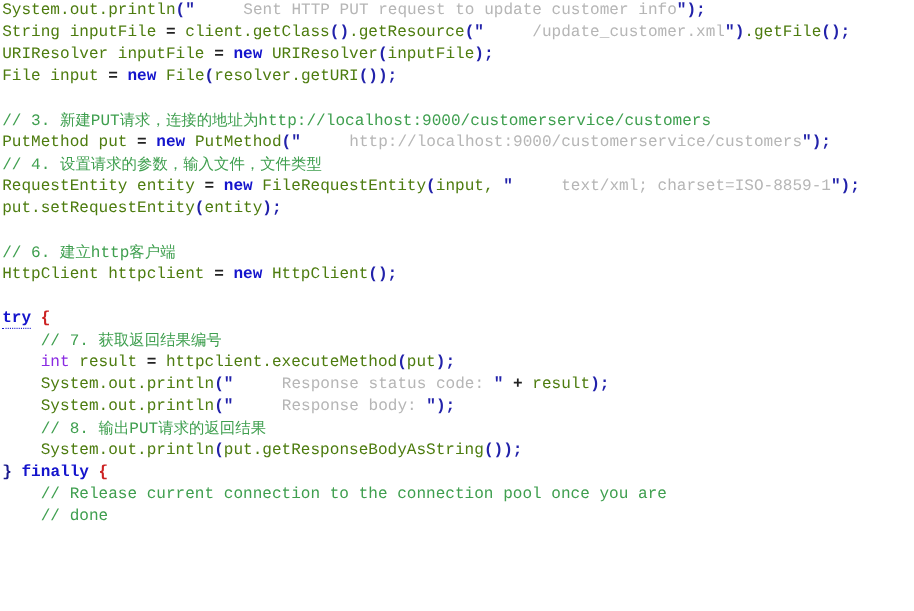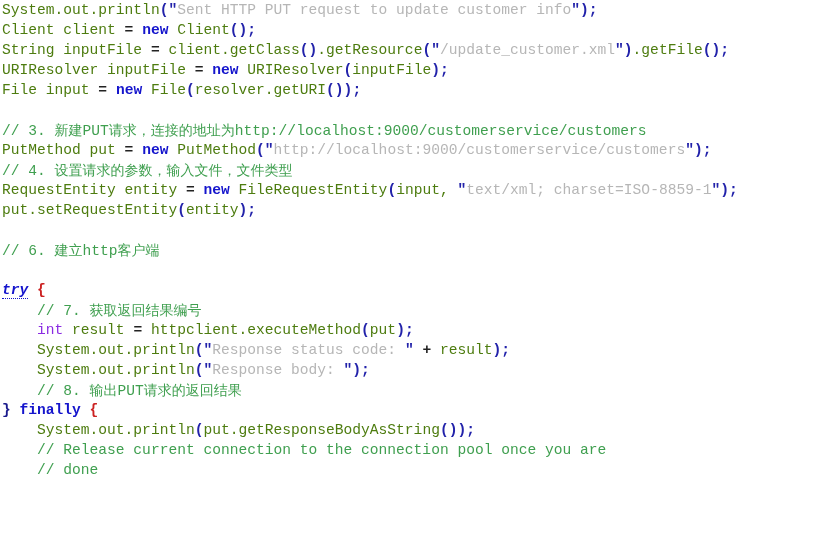--- a/index.html
+++ b/index.html
@@ -28,61 +28,60 @@
     font-size: 14.6px;
     font-family: "Liberation Mono", "DejaVu Sans Mono", monospace;
     letter-spacing: 0px;
     padding-left: 2px;
     box-sizing: border-box;
   }
   .tok { white-space: pre; }
   
   .t-plain   { color: #4d7c0f; }
   .t-comment { color: #3f9f4f; }
-  .t-string  { color: #b6b6b6; }
+  .t-string  { color: #b6b6b6; margin-left: 44px; }
   .t-keyword { color: #1414cc; font-weight: bold; }
   .t-type    { color: #8a2be2; }
   .t-punct   { color: #2222aa; font-weight: bold; }
   .t-red     { color: #cc2222; font-weight: bold; }
   .t-op      { color: #222222; font-weight: bold; }
   .t-navy    { color: #1a1a8c; font-weight: bold; }
   .t-spell   {
     color: #1414cc;
     font-weight: bold;
     border-bottom: 1px dotted #1414cc;
-    font-style: italic;
   }
   .t-cjk {
     font-family: "DejaVu Sans", "Liberation Sans", sans-serif;
     font-size: 14px;
   }
 </style>
 </head>
 <body>
 
 <div id="code-editor">
   <div id="code-lines">
       <div class="code-line"><span class="tok t-plain">System.out.println</span><span class="tok t-punct">(</span><span class="tok t-punct">"</span><span class="tok t-string">Sent HTTP PUT request to update customer info</span><span class="tok t-punct">"</span><span class="tok t-punct">)</span><span class="tok t-punct">;</span></div>
-      <div class="code-line"><span class="tok t-plain">Client client </span><span class="tok t-op">=</span><span class="tok t-plain"> </span><span class="tok t-keyword">new</span><span class="tok t-plain"> Client</span><span class="tok t-punct">()</span><span class="tok t-punct">;</span></div>
       <div class="code-line"><span class="tok t-plain">String inputFile </span><span class="tok t-op">=</span><span class="tok t-plain"> client.getClass</span><span class="tok t-punct">()</span><span class="tok t-plain">.getResource</span><span class="tok t-punct">(</span><span class="tok t-punct">"</span><span class="tok t-string">/update_customer.xml</span><span class="tok t-punct">"</span><span class="tok t-punct">)</span><span class="tok t-plain">.getFile</span><span class="tok t-punct">()</span><span class="tok t-punct">;</span></div>
       <div class="code-line"><span class="tok t-plain">URIResolver inputFile </span><span class="tok t-op">=</span><span class="tok t-plain"> </span><span class="tok t-keyword">new</span><span class="tok t-plain"> URIResolver</span><span class="tok t-punct">(</span><span class="tok t-plain">inputFile</span><span class="tok t-punct">)</span><span class="tok t-punct">;</span></div>
       <div class="code-line"><span class="tok t-plain">File input </span><span class="tok t-op">=</span><span class="tok t-plain"> </span><span class="tok t-keyword">new</span><span class="tok t-plain"> File</span><span class="tok t-punct">(</span><span class="tok t-plain">resolver.getURI</span><span class="tok t-punct">()</span><span class="tok t-punct">)</span><span class="tok t-punct">;</span></div>
       <div class="code-line">&nbsp;</div>
       <div class="code-line"><span class="tok t-comment">// 3. </span><span class="tok t-comment t-cjk">新建</span><span class="tok t-comment">PUT</span><span class="tok t-comment t-cjk">请求，连接的地址为</span><span class="tok t-comment">http://localhost:9000/customerservice/customers</span></div>
       <div class="code-line"><span class="tok t-plain">PutMethod put </span><span class="tok t-op">=</span><span class="tok t-plain"> </span><span class="tok t-keyword">new</span><span class="tok t-plain"> PutMethod</span><span class="tok t-punct">(</span><span class="tok t-punct">"</span><span class="tok t-string">http://localhost:9000/customerservice/customers</span><span class="tok t-punct">"</span><span class="tok t-punct">)</span><span class="tok t-punct">;</span></div>
       <div class="code-line"><span class="tok t-comment">// 4. </span><span class="tok t-comment t-cjk">设置请求的参数，输入文件，文件类型</span></div>
       <div class="code-line"><span class="tok t-plain">RequestEntity entity </span><span class="tok t-op">=</span><span class="tok t-plain"> </span><span class="tok t-keyword">new</span><span class="tok t-plain"> FileRequestEntity</span><span class="tok t-punct">(</span><span class="tok t-plain">input, </span><span class="tok t-punct">"</span><span class="tok t-string">text/xml; charset=ISO-8859-1</span><span class="tok t-punct">"</span><span class="tok t-punct">)</span><span class="tok t-punct">;</span></div>
       <div class="code-line"><span class="tok t-plain">put.setRequestEntity</span><span class="tok t-punct">(</span><span class="tok t-plain">entity</span><span class="tok t-punct">)</span><span class="tok t-punct">;</span></div>
       <div class="code-line">&nbsp;</div>
       <div class="code-line"><span class="tok t-comment">// 6. </span><span class="tok t-comment t-cjk">建立</span><span class="tok t-comment">http</span><span class="tok t-comment t-cjk">客户端</span></div>
+      <div class="code-line"><span class="tok t-plain">HttpClient httpclient </span><span class="tok t-op">=</span><span class="tok t-plain"> </span><span class="tok t-keyword">new</span><span class="tok t-plain"> HttpClient</span><span class="tok t-punct">()</span><span class="tok t-punct">;</span></div>
       <div class="code-line">&nbsp;</div>
       <div class="code-line"><span class="tok t-spell">try</span><span class="tok t-plain"> </span><span class="tok t-red">{</span></div>
       <div class="code-line"><span class="tok t-comment">    // 7. </span><span class="tok t-comment t-cjk">获取返回结果编号</span></div>
       <div class="code-line"><span class="tok t-plain">    </span><span class="tok t-type">int</span><span class="tok t-plain"> result </span><span class="tok t-op">=</span><span class="tok t-plain"> httpclient.executeMethod</span><span class="tok t-punct">(</span><span class="tok t-plain">put</span><span class="tok t-punct">)</span><span class="tok t-punct">;</span></div>
       <div class="code-line"><span class="tok t-plain">    System.out.println</span><span class="tok t-punct">(</span><span class="tok t-punct">"</span><span class="tok t-string">Response status code: </span><span class="tok t-punct">"</span><span class="tok t-plain"> </span><span class="tok t-op">+</span><span class="tok t-plain"> result</span><span class="tok t-punct">)</span><span class="tok t-punct">;</span></div>
       <div class="code-line"><span class="tok t-plain">    System.out.println</span><span class="tok t-punct">(</span><span class="tok t-punct">"</span><span class="tok t-string">Response body: </span><span class="tok t-punct">"</span><span class="tok t-punct">)</span><span class="tok t-punct">;</span></div>
       <div class="code-line"><span class="tok t-comment">    // 8. </span><span class="tok t-comment t-cjk">输出</span><span class="tok t-comment">PUT</span><span class="tok t-comment t-cjk">请求的返回结果</span></div>
+      <div class="code-line"><span class="tok t-plain">    System.out.println</span><span class="tok t-punct">(</span><span class="tok t-plain">put.getResponseBodyAsString</span><span class="tok t-punct">()</span><span class="tok t-punct">)</span><span class="tok t-punct">;</span></div>
       <div class="code-line"><span class="tok t-navy">}</span><span class="tok t-plain"> </span><span class="tok t-keyword">finally</span><span class="tok t-plain"> </span><span class="tok t-red">{</span></div>
-      <div class="code-line"><span class="tok t-plain">    System.out.println</span><span class="tok t-punct">(</span><span class="tok t-plain">put.getResponseBodyAsString</span><span class="tok t-punct">()</span><span class="tok t-punct">)</span><span class="tok t-punct">;</span></div>
       <div class="code-line"><span class="tok t-comment">    // Release current connection to the connection pool once you are</span></div>
       <div class="code-line"><span class="tok t-comment">    // done</span></div>
     </div>
 </div>
 
 </body></html>

